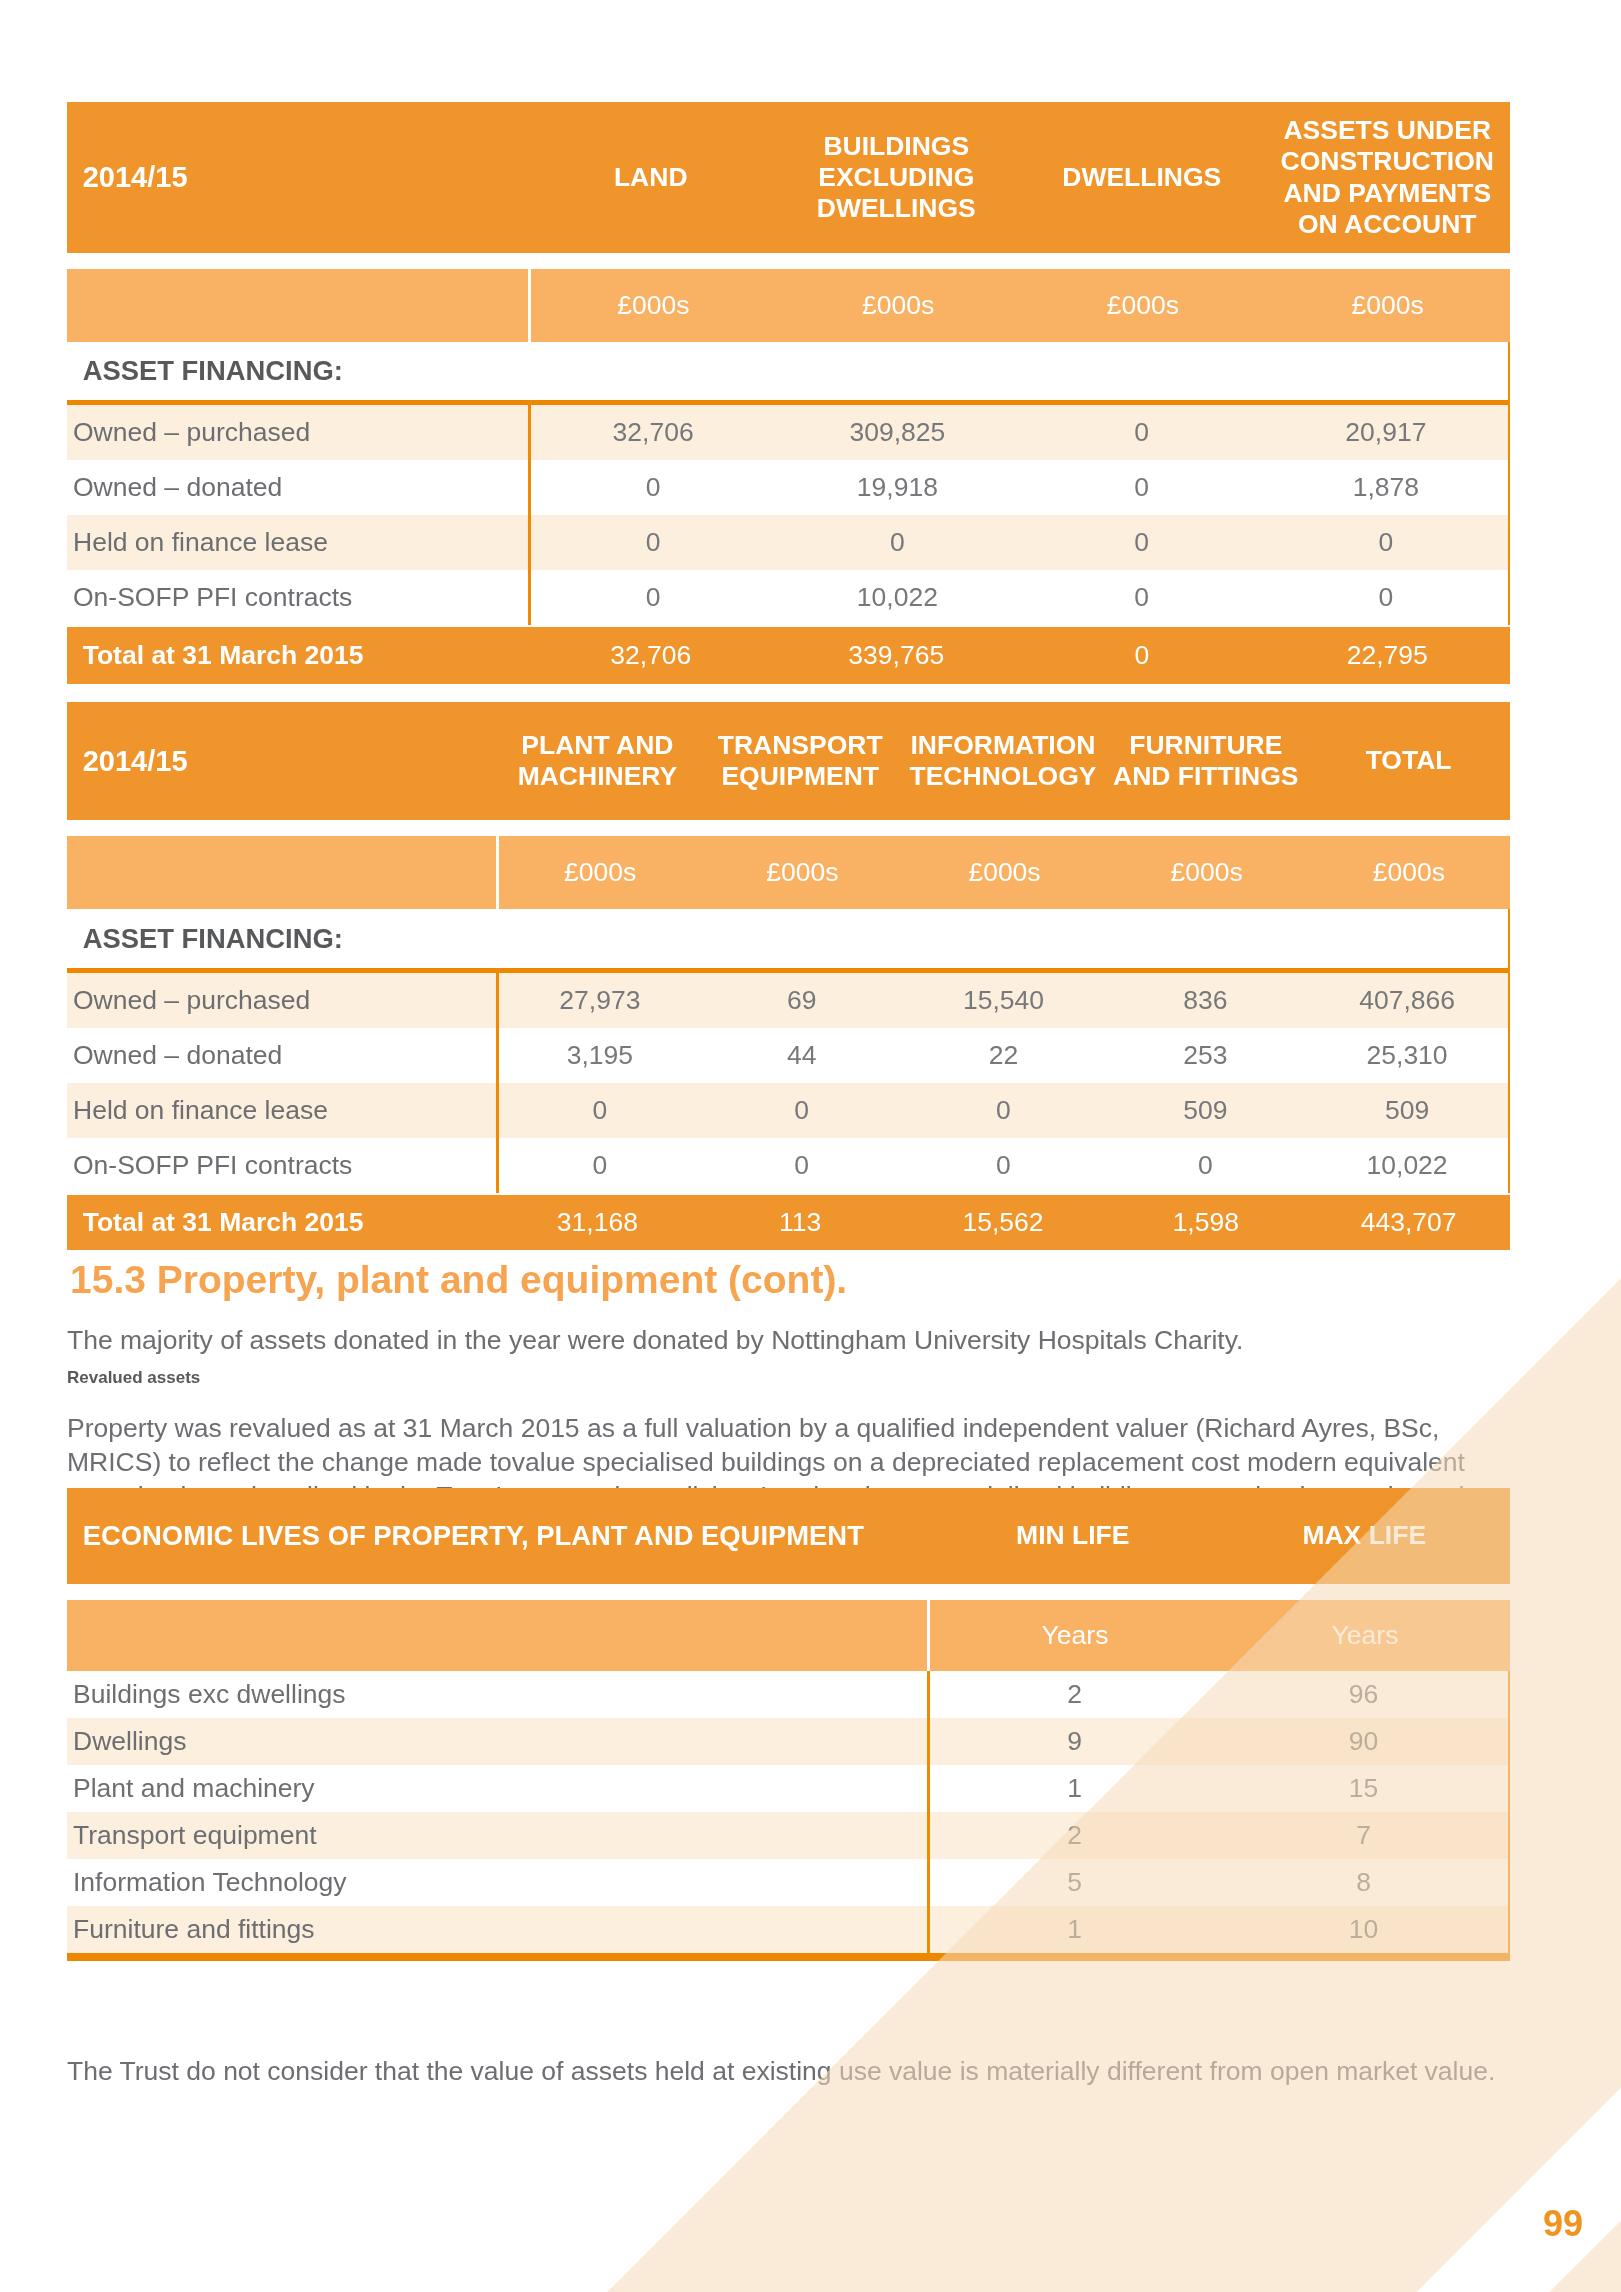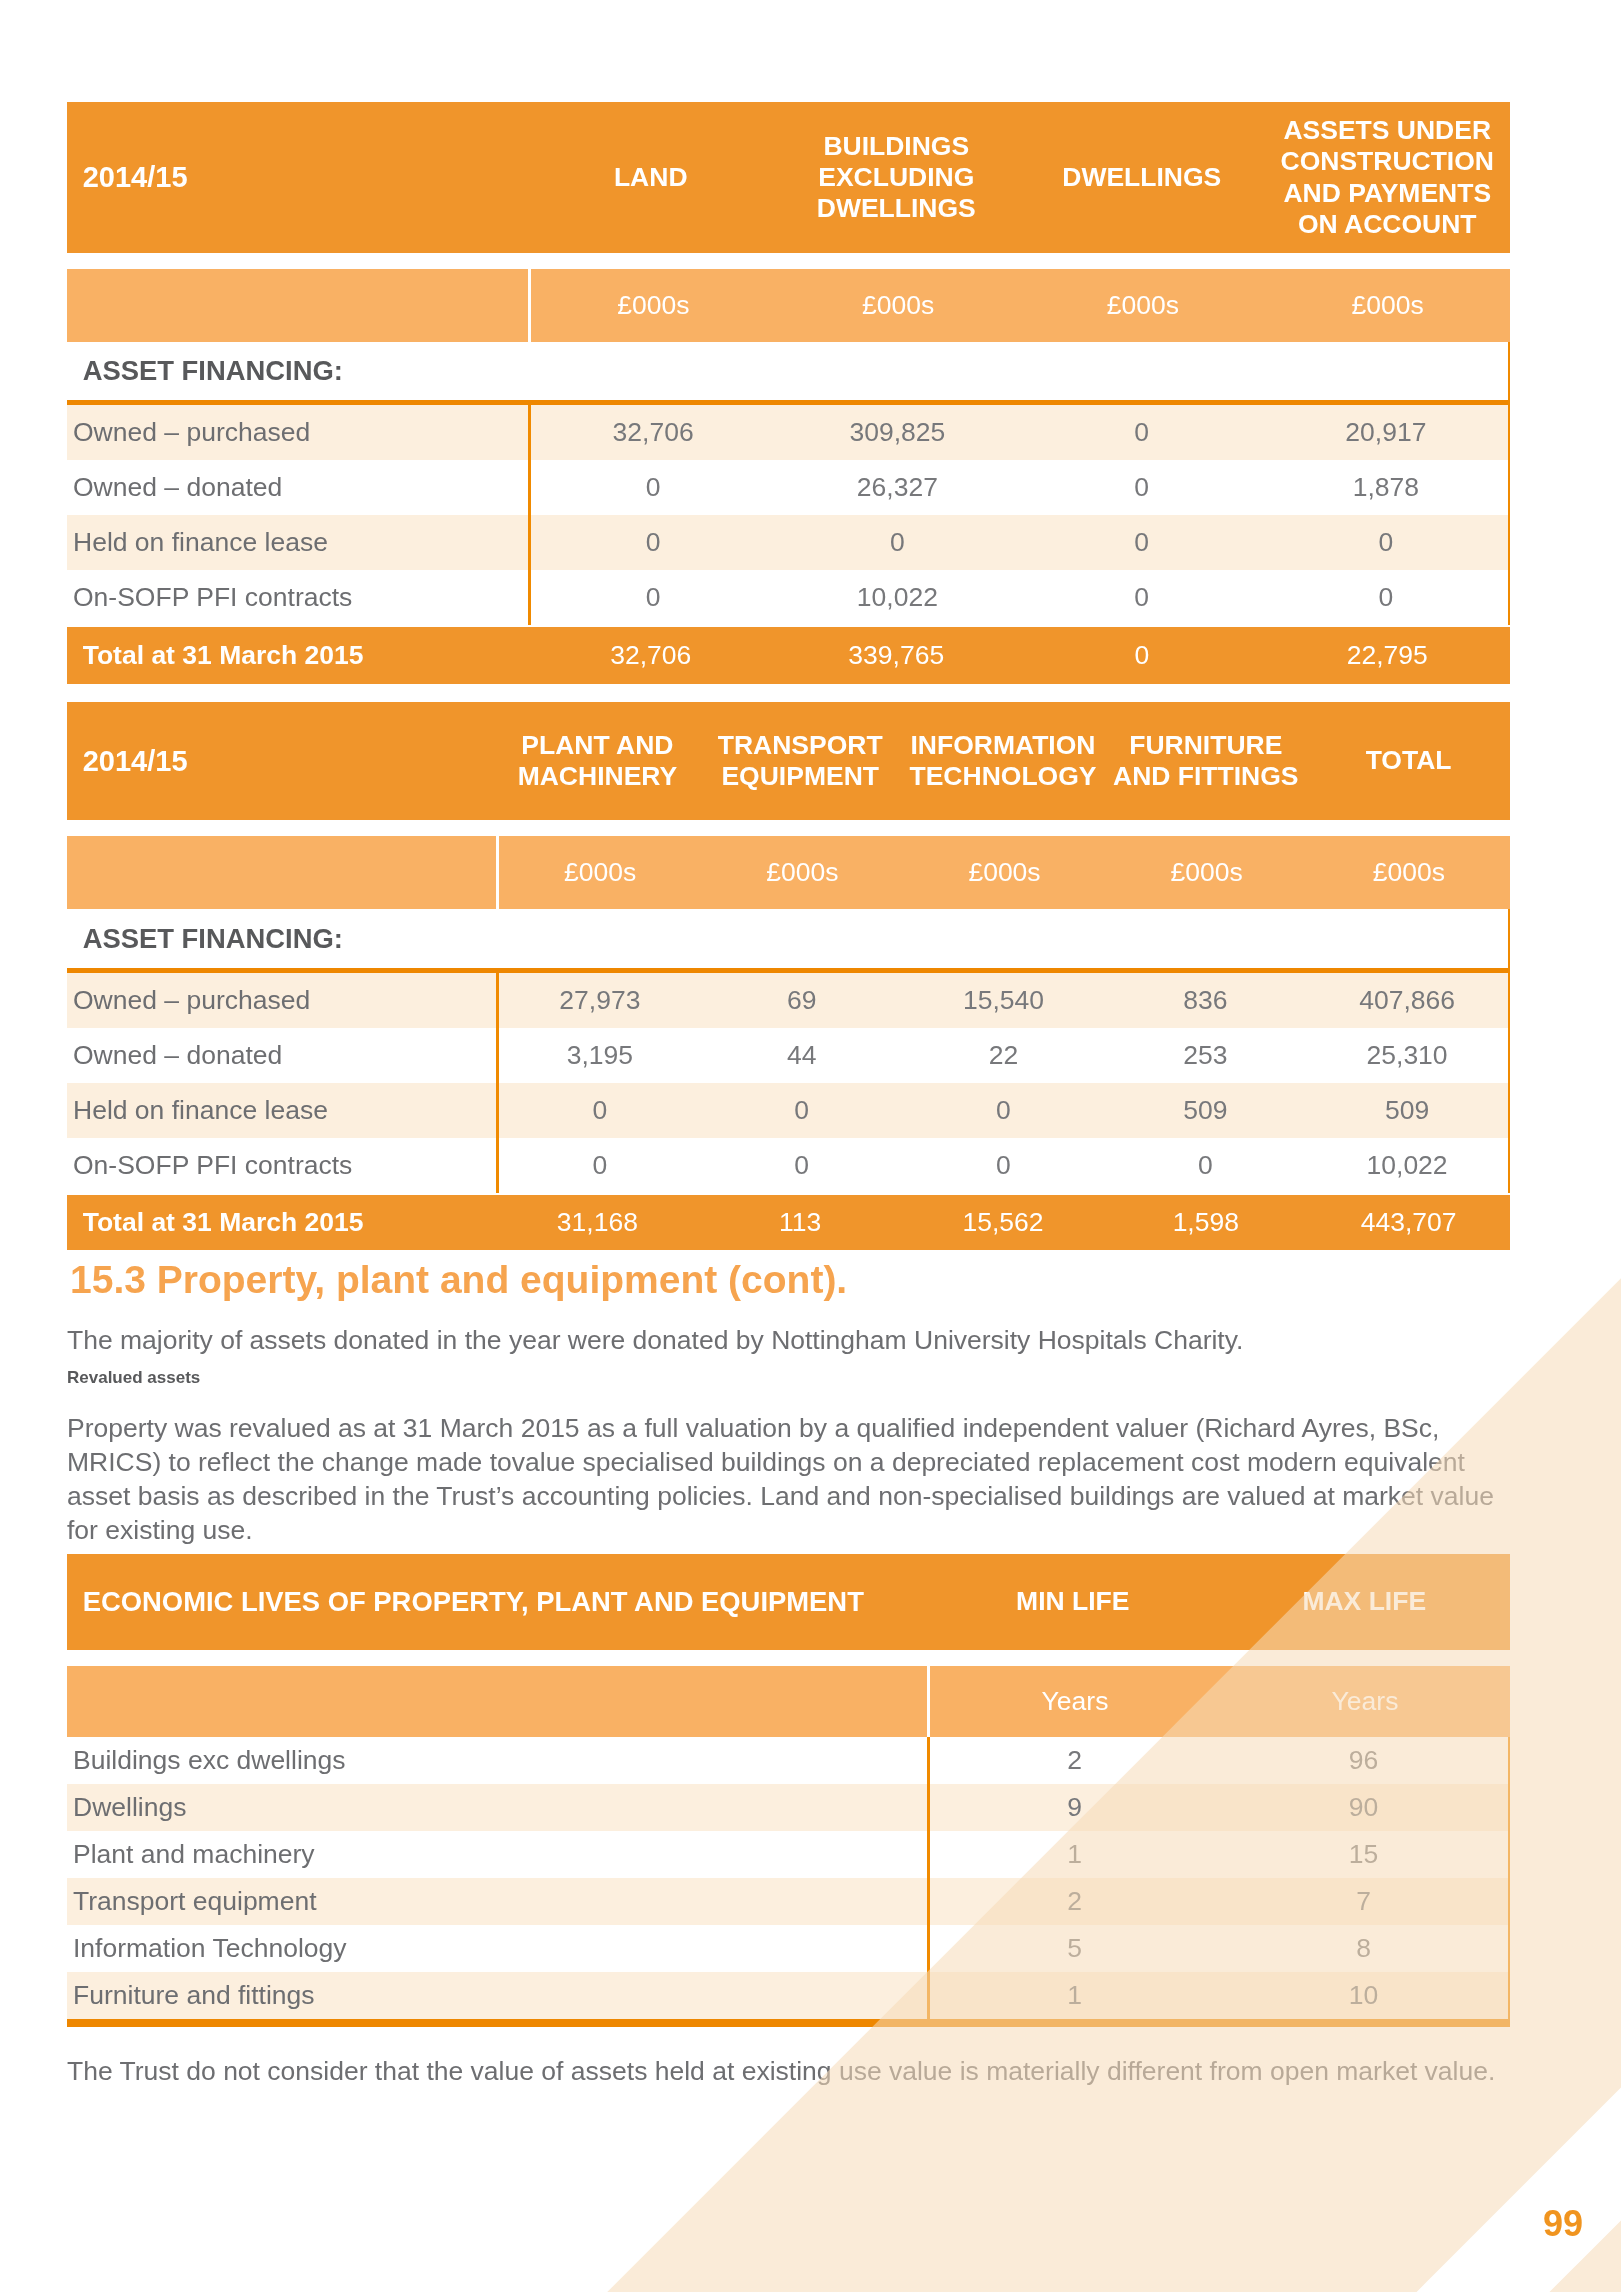--- a/index.html
+++ b/index.html
@@ -49,21 +49,21 @@
   .t1 .total{height:57px;}
   
   .t2{top:702px;}
   .t2 .lbl{width:429px;}
   .t2 .hdr{height:118px;}
   .t2 .units{height:73px;}
   .t2 .af{height:59px;}
   .t2 .row{height:55px;}
   .t2 .total{height:55px;}
   
-  .t3{top:1554px;}
+  .t3{top:1488px;}
   .t3 .lbl{width:860px;}
   .t3 .hdr{height:96px;}
   .t3 .hdr .lbl{font-size:27.4px;}
   .t3 .units{height:71px;}
   .t3 .row{height:47px;}
   .t3 .bottom-rule{height:7.8px;background:var(--orange-line);}
   
   .h-section{position:absolute;left:70px;top:1258px;font-size:39px;font-weight:bold;color:var(--heading);}
   .para1{position:absolute;left:67px;top:1325px;width:1441px;font-size:26.5px;color:var(--gray);}
   .subhead{position:absolute;left:67px;top:1368px;font-size:17px;font-weight:bold;color:var(--dark);}
@@ -111,21 +111,21 @@
       <div class="row odd">
         <div class="lbl">Owned – purchased</div>
         <div class="col first">32,706</div>
         <div class="col">309,825</div>
         <div class="col">0</div>
         <div class="col">20,917</div>
       </div>
       <div class="row">
         <div class="lbl">Owned – donated</div>
         <div class="col first">0</div>
-        <div class="col">26,327</div>
+        <div class="col">19,918</div>
         <div class="col">0</div>
         <div class="col">1,878</div>
       </div>
       <div class="row odd">
         <div class="lbl">Held on finance lease</div>
         <div class="col first">0</div>
         <div class="col">0</div>
         <div class="col">0</div>
         <div class="col">0</div>
       </div>

